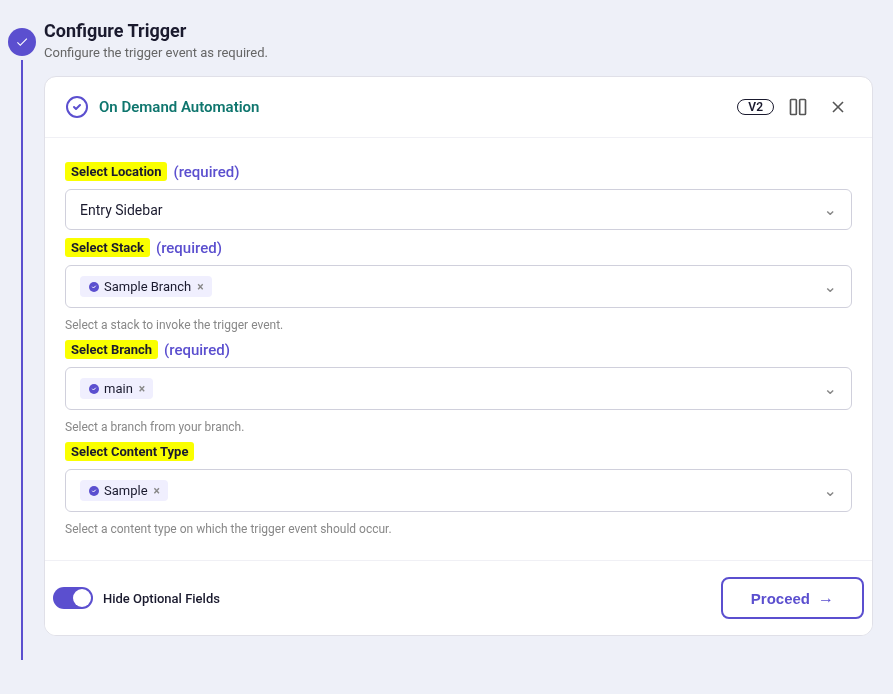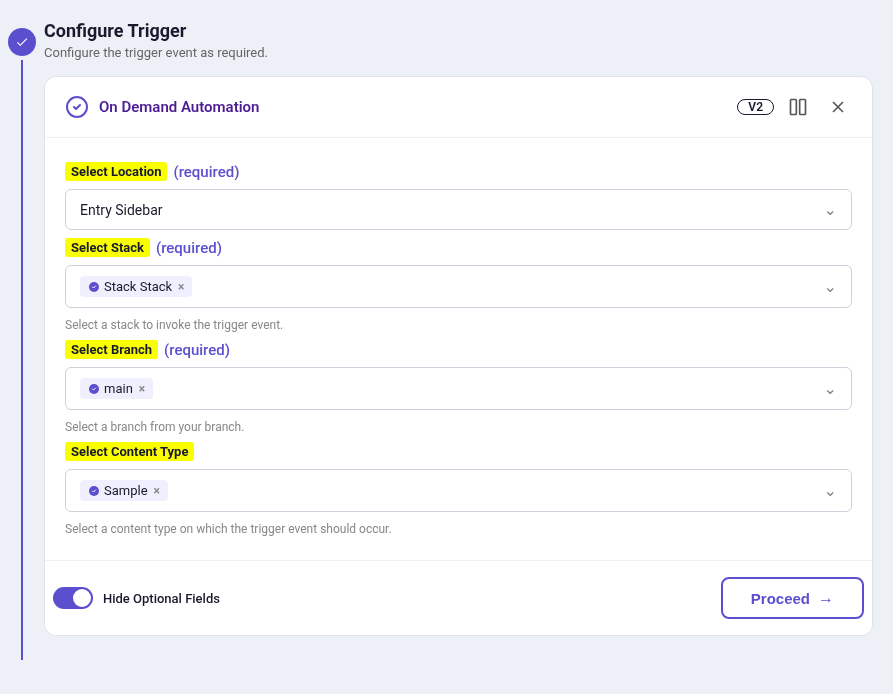--- a/index.html
+++ b/index.html
@@ -80,21 +80,21 @@
 
     .header-icon {
       width: 24px;
       height: 24px;
       color: #5b4fcf;
     }
 
     .header-title {
       font-size: 15px;
       font-weight: 600;
-      color: #4c1d95;
+      color: #0f766e;
       flex: 1;
     }
 
     .version-badge {
       border: 1.5px solid #1a1a2e;
       border-radius: 20px;
       padding: 0 10px;
       font-size: 12px;
       font-weight: 600;
       color: #1a1a2e;
@@ -330,21 +330,21 @@
           <span class="label-highlight">Select Stack</span>
           <span class="label-required">(required)</span>
         </div>
         <div class="select-box">
           <div class="tag-container">
             <span class="tag">
               <svg width="12" height="12" viewBox="0 0 24 24" fill="#5b4fcf">
                 <circle cx="12" cy="12" r="10"></circle>
                 <path d="M9 12l2 2 4-4" stroke="white" stroke-width="2" fill="none" stroke-linecap="round"></path>
               </svg>
-              <span>Stack Stack</span>
+              <span>Sample Branch</span>
               <span class="tag-close">×</span>
             </span>
           </div>
           <span class="chevron-icon">⌄</span>
         </div>
         <div class="field-hint">Select a stack to invoke the trigger event.</div>
       </div>
 
       <div class="field-group">
         <div class="field-label">

